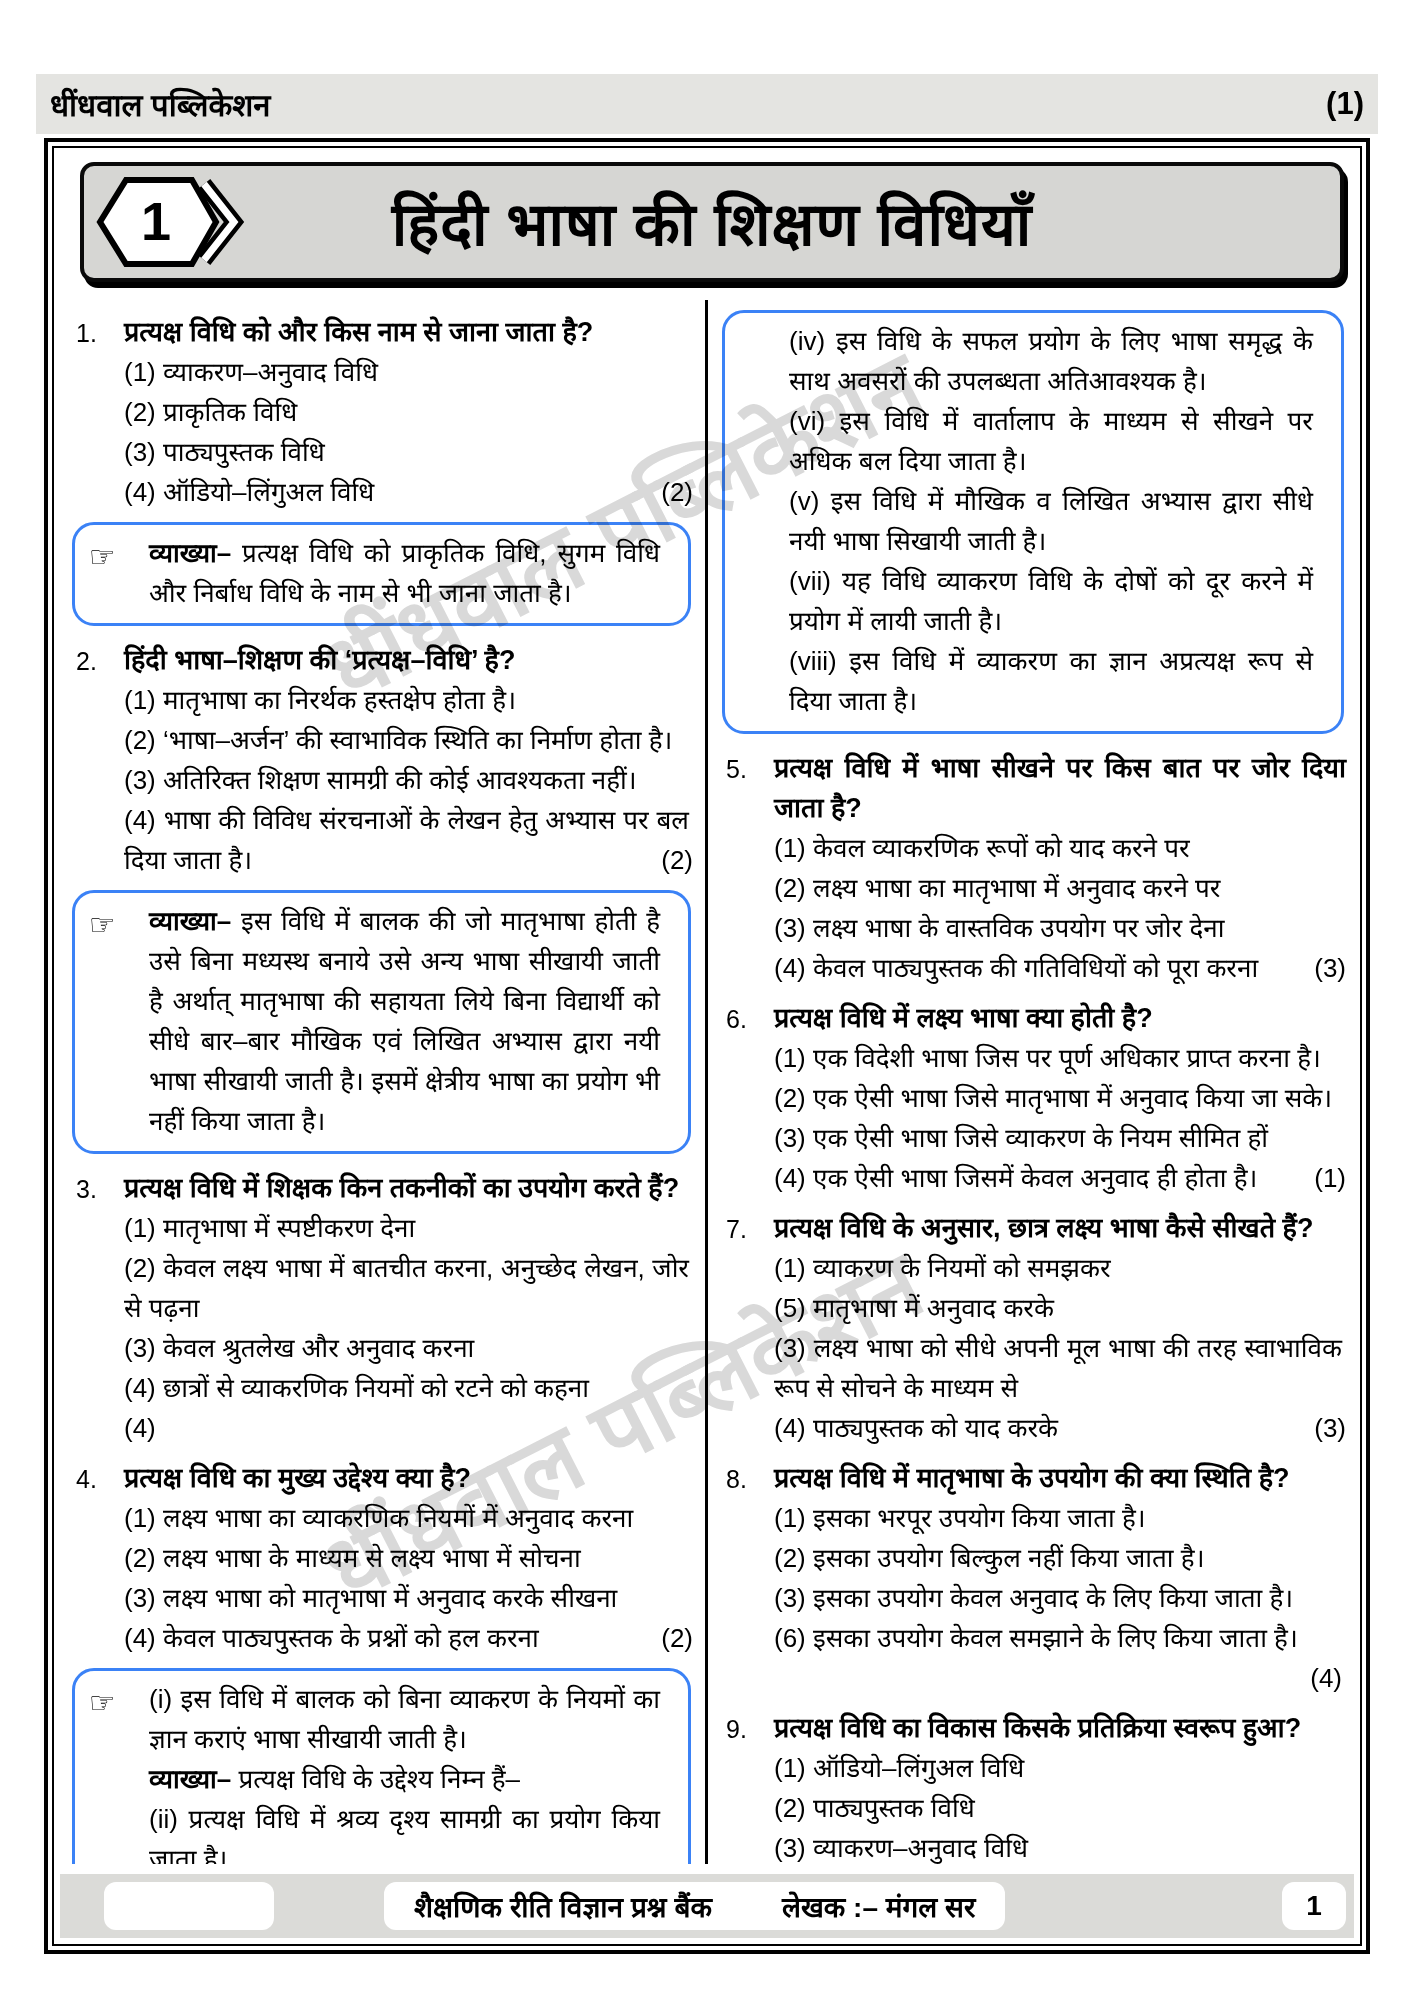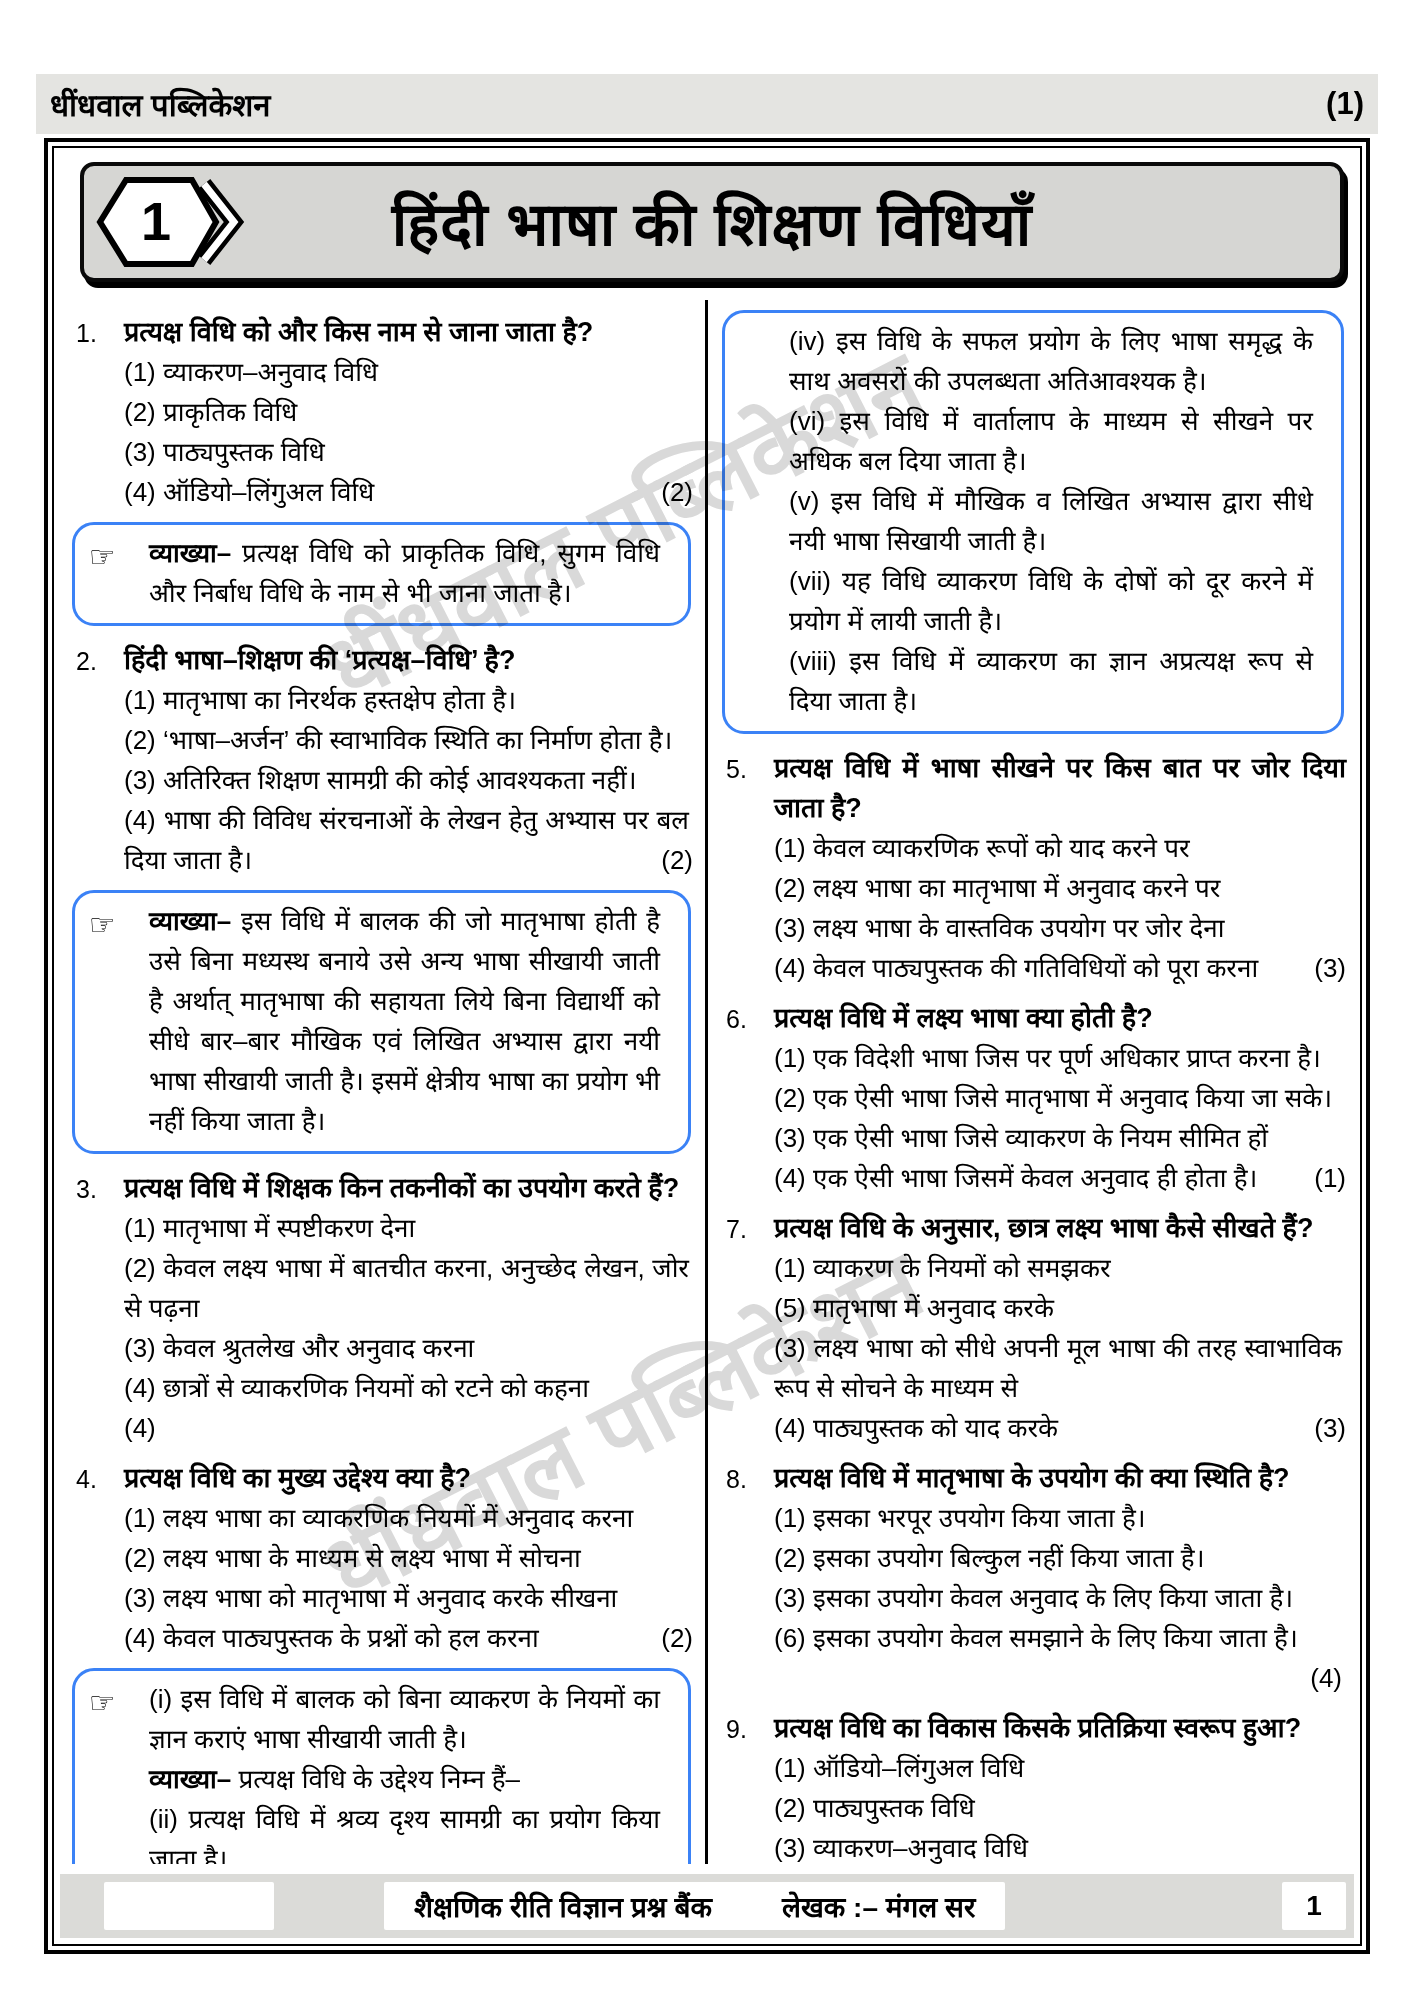--- a/index.html
+++ b/index.html
@@ -46,21 +46,21 @@
 
   
   .wm{position:absolute;font-size:92px;font-weight:bold;color:#8f8f8f;opacity:.34;white-space:nowrap;
       transform:rotate(-27deg);transform-origin:left center;pointer-events:none;z-index:6;mix-blend-mode:multiply;}
   #wm1{left:330px;top:610px;}
   #wm2{left:330px;top:1510px;}
 
   
   .footer-bar{position:absolute;left:6px;right:6px;bottom:6px;height:64px;background:#dbdbd8;
       display:flex;align-items:center;box-sizing:border-box;}
-  .fbox{background:#fff;border-radius:2px;height:48px;box-sizing:border-box;}
+  .fbox{background:#fff;border-radius:12px;height:48px;box-sizing:border-box;}
   .fbox.left{width:170px;margin-left:44px;}
   .fbox.center{margin-left:110px;display:flex;align-items:center;gap:70px;padding:0 30px;
       font-weight:bold;font-size:28px;}
   .fbox.pagenum{margin-left:auto;margin-right:8px;width:64px;text-align:center;font-weight:bold;
       font-size:28px;line-height:48px;}
 </style>
 </head>
 <body>
 
 <div class="header-bar">

